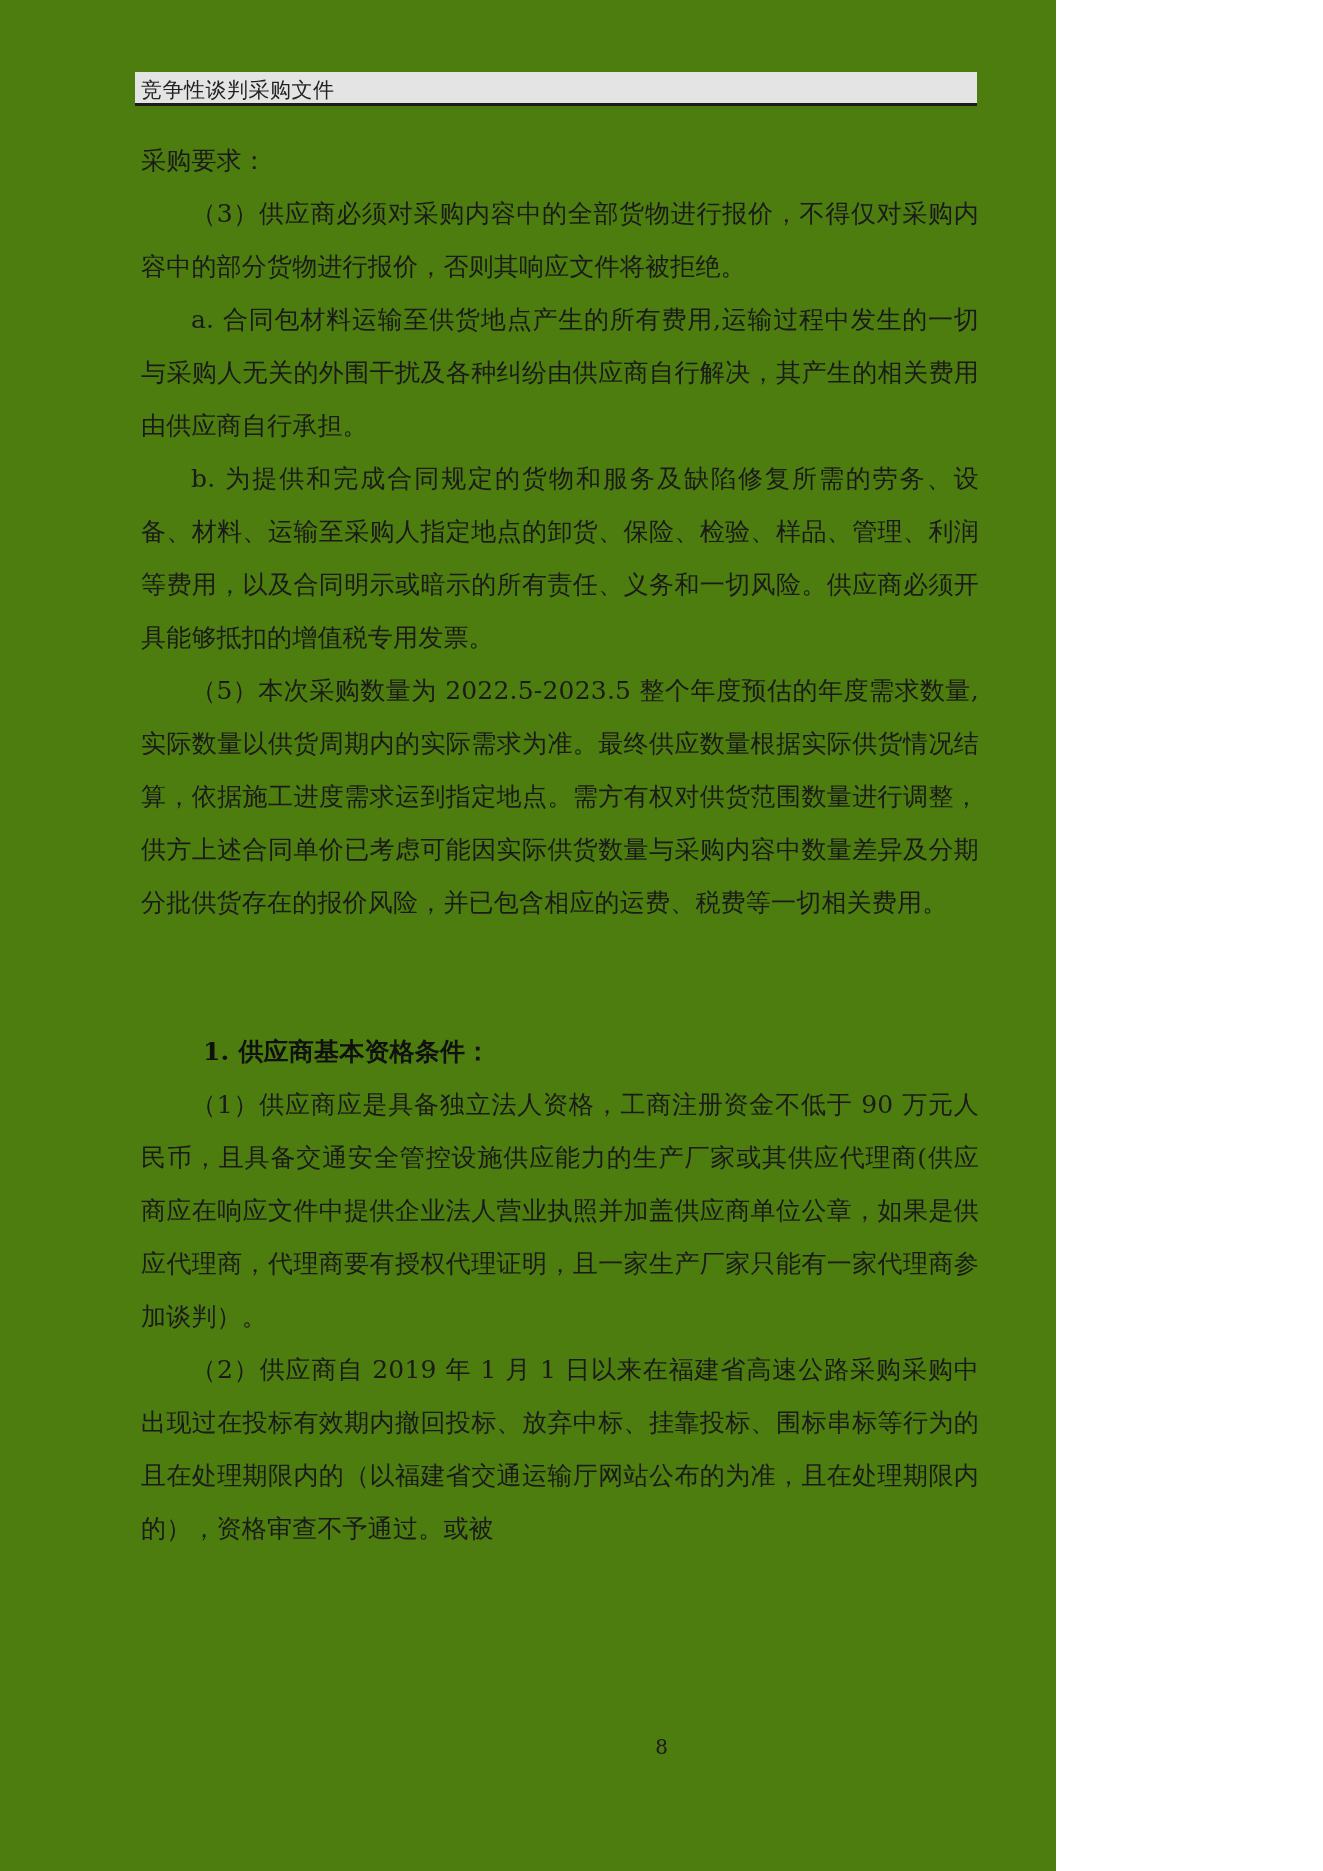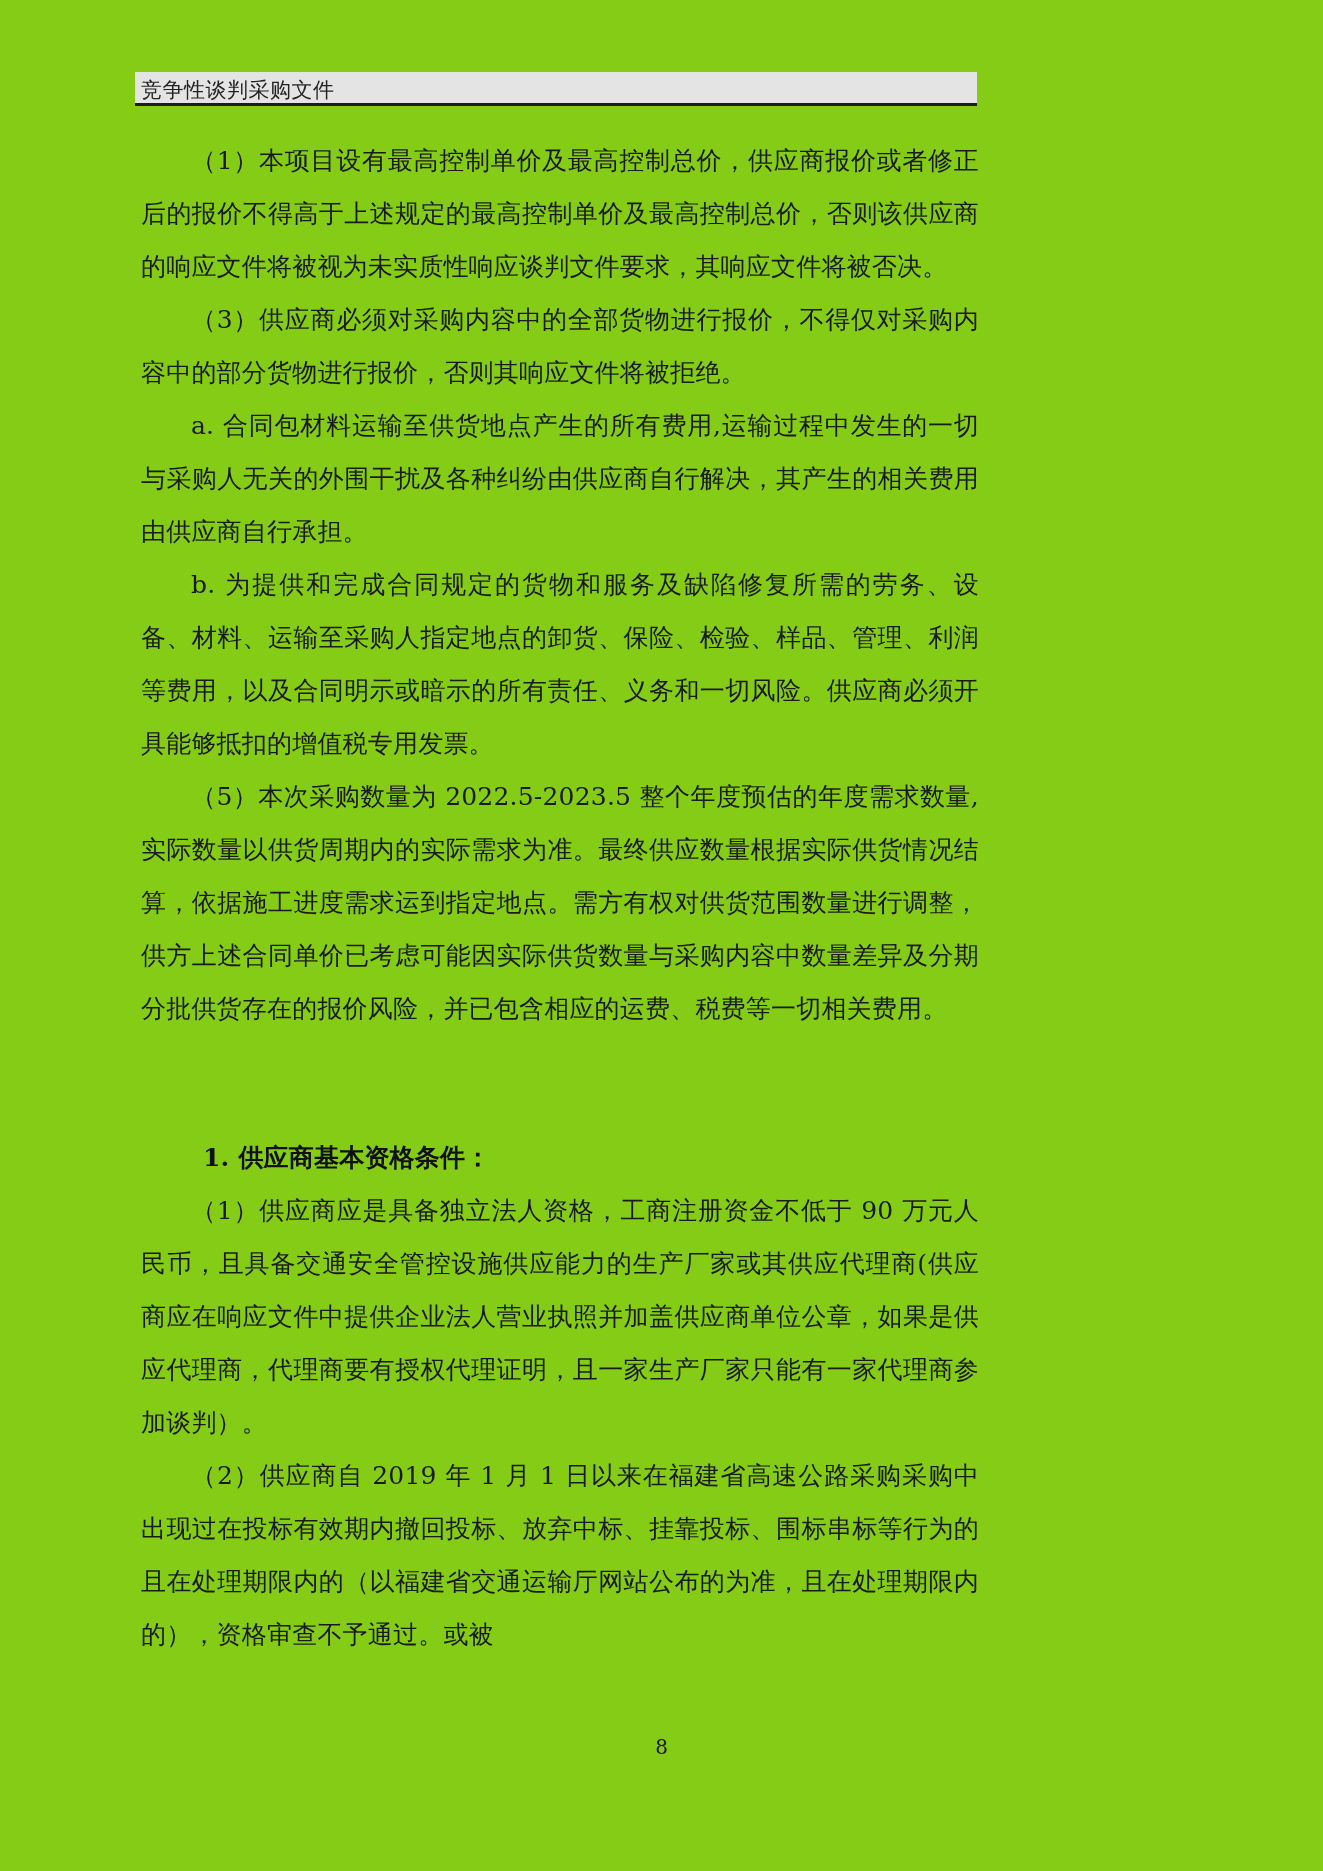--- a/index.html
+++ b/index.html
@@ -2,23 +2,23 @@
 <html><head>
 <meta charset="utf-8">
 <style>
   html, body {
     margin: 0;
     padding: 0;
     background: #ffffff;
   }
   .page {
     position: relative;
-    width: 1323px;
+    width: 1056px;
     height: 1871px;
-    background: #84cc16;
+    background: #4d7c0f;
     overflow: hidden;
     font-family: "DejaVu Serif", "Liberation Serif", serif;
     color: #1a1a1a;
   }
 
   
   .header-band {
     position: absolute;
     left: 135px;
     top: 72px;
@@ -92,22 +92,22 @@
 </head>
 <body>
 
 <div class="page">
 
   <div class="header-band"></div>
   <div class="header-title">竞争性谈判采购文件</div>
 
   <div class="body-frame">
 
+    <p class="para">采购要求：</p>
 
-    <p class="para indent">（1）本项目设有最高控制单价及最高控制总价，供应商报价或者修正后的报价不得高于上述规定的最高控制单价及最高控制总价，否则该供应商的响应文件将被视为未实质性响应谈判文件要求，其响应文件将被否决。</p>
 
 
     <p class="para indent">（3）供应商必须对采购内容中的全部货物进行报价，不得仅对采购内容中的部分货物进行报价，否则其响应文件将被拒绝。</p>
 
 
     <p class="para indent">a. 合同包材料运输至供货地点产生的所有费用,运输过程中发生的一切与采购人无关的外围干扰及各种纠纷由供应商自行解决，其产生的相关费用由供应商自行承担。</p>
 
     <p class="para indent">b. 为提供和完成合同规定的货物和服务及缺陷修复所需的劳务、设备、材料、运输至采购人指定地点的卸货、保险、检验、样品、管理、利润等费用，以及合同明示或暗示的所有责任、义务和一切风险。供应商必须开具能够抵扣的增值税专用发票。</p>
 
     <p class="para indent">（5）本次采购数量为 2022.5-2023.5 整个年度预估的年度需求数量, 实际数量以供货周期内的实际需求为准。最终供应数量根据实际供货情况结算，依据施工进度需求运到指定地点。需方有权对供货范围数量进行调整，供方上述合同单价已考虑可能因实际供货数量与采购内容中数量差异及分期分批供货存在的报价风险，并已包含相应的运费、税费等一切相关费用。</p>

